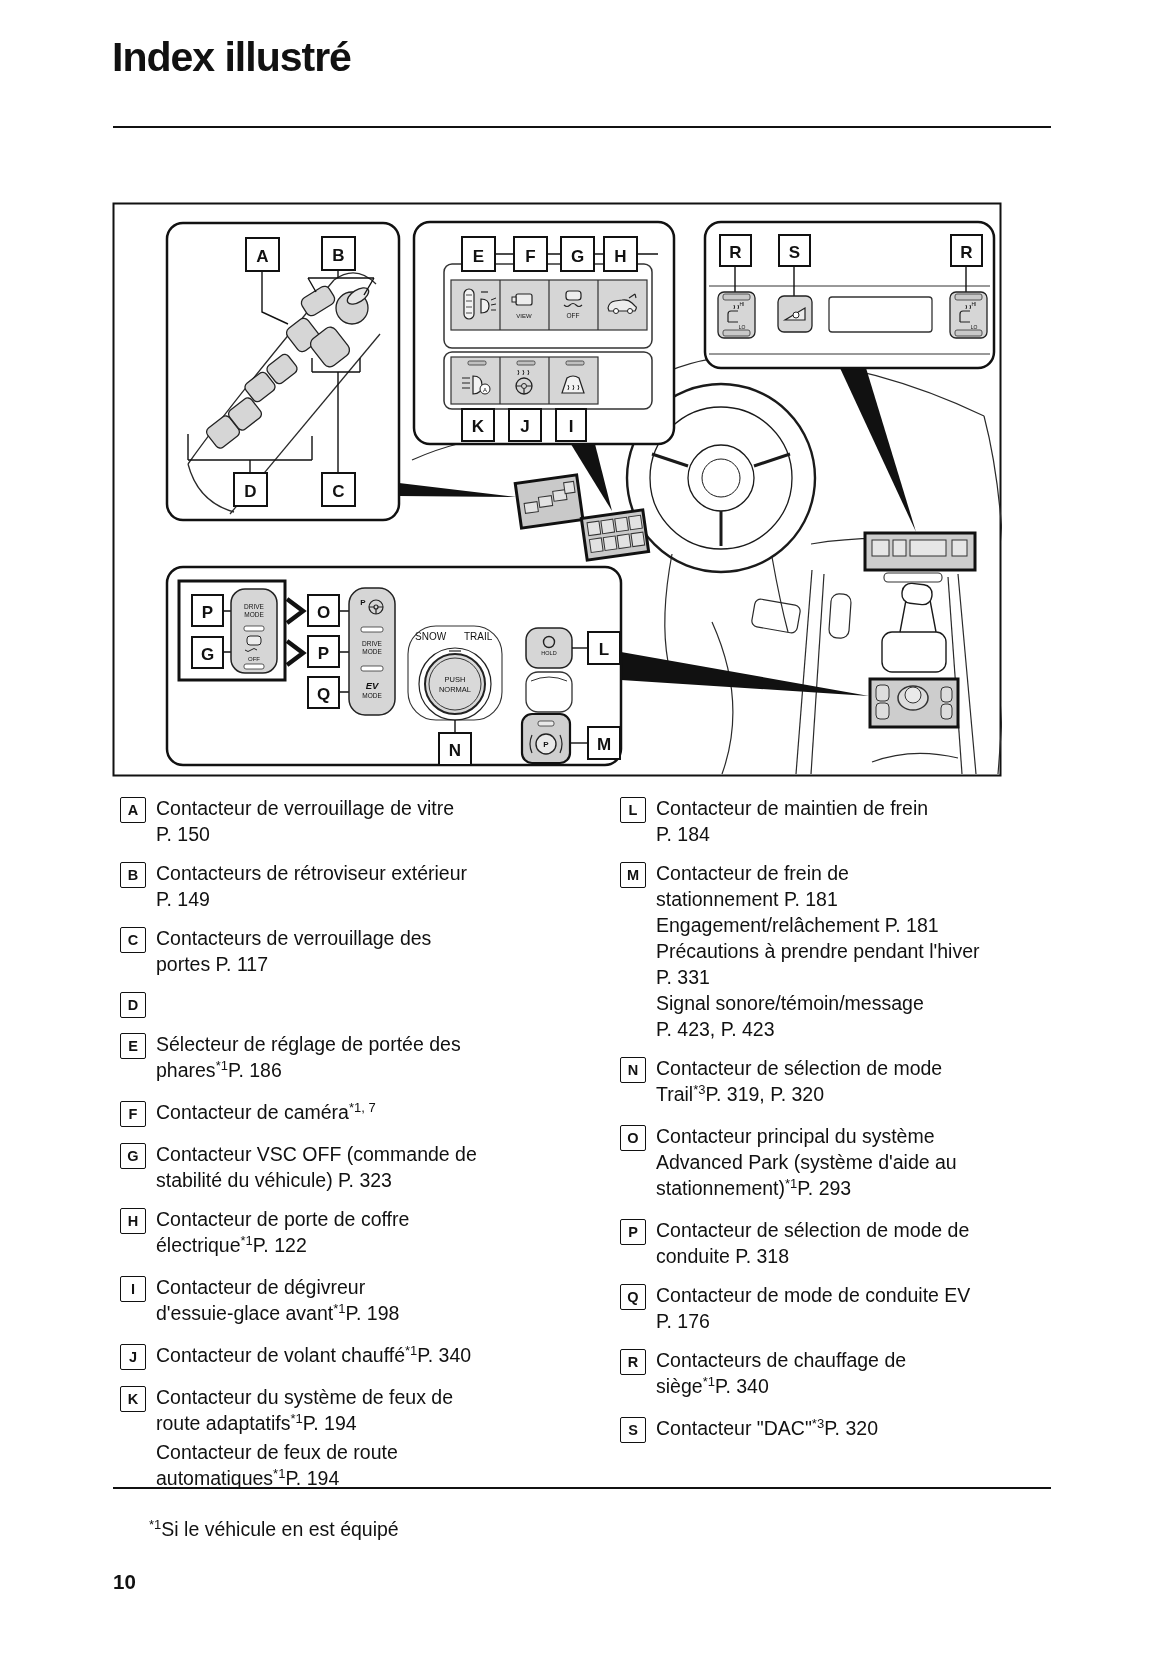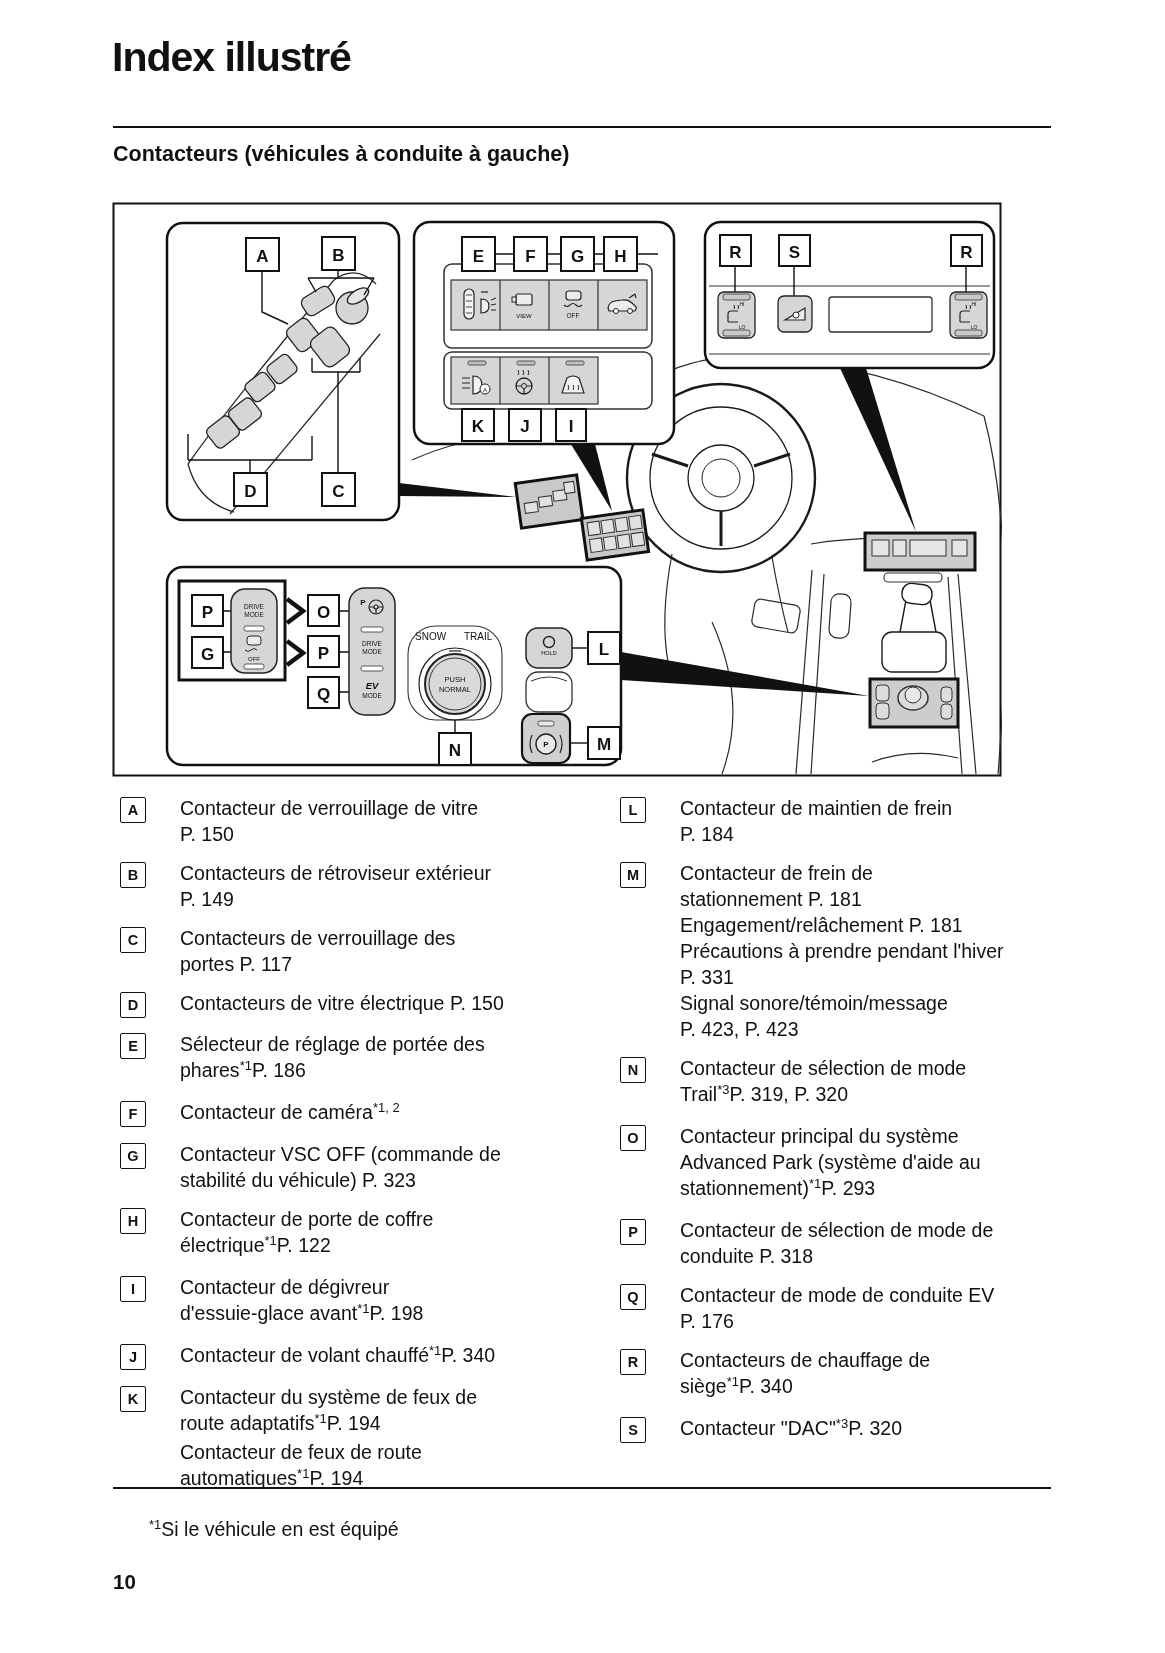--- a/index.html
+++ b/index.html
@@ -12,38 +12,37 @@
   .rule-bottom{top:1487px;height:2px;}
   .section-heading{position:absolute;left:113px;top:142px;margin:0;font-size:21.5px;font-weight:bold;}
   .illu{position:absolute;left:112px;top:202px;width:890px;height:575px;}
   .legend-col{position:absolute;top:795px;}
   #legend-left{left:120px;width:465px;}
   #legend-right{left:620px;width:420px;}
   .legend-item{display:flex;align-items:flex-start;margin-bottom:13px;font-size:19.5px;line-height:26px;}
   .callout{flex:0 0 auto;width:24px;height:24px;border:1.8px solid #111;border-radius:2px;
         background:#fff;font-weight:bold;font-size:14.5px;display:flex;align-items:center;
         justify-content:center;margin-right:10px;margin-top:2px;}
-  .legend-text{flex:1 1 auto;margin-left:24px;}
+  .legend-text{flex:1 1 auto;}
   .sup{font-size:13px;position:relative;top:-7px;}
   .footnote{position:absolute;left:113px;top:1518px;font-size:19.5px;margin-left:36px;}
   .footnote .sup{top:-7px;}
   .page-number{position:absolute;left:113px;top:1570px;font-size:20.5px;font-weight:bold;}
   svg text{font-family:"Liberation Sans",sans-serif;fill:#111;}
   .cl{font-size:17px;font-weight:bold;}
   .t5{font-size:5px;}.t55{font-size:5.5px;}.t6{font-size:6px;}.t65{font-size:6.5px;}
   .t75{font-size:7.5px;}.t8{font-size:8px;}.t10{font-size:10px;}
   .tev{font-size:9.5px;font-weight:bold;font-style:italic;}
 </style>
 </head>
 <body>
 
 <div class="page">
   <h1 class="page-title">Index illustré</h1>
   <div class="rule rule-top"></div>
-  <h2 class="section-heading">Contacteurs (véhicules à conduite à gauche)</h2>
 
   <svg class="illu" viewBox="0 0 890 575">
 
     <rect x="1.5" y="1.5" width="887" height="572" fill="#fff" stroke="#111" stroke-width="2"></rect>
 
     <g fill="none" stroke="#2a2a2a" stroke-width="1.2">
       <path d="M468,236 Q540,152 640,154 Q760,160 872,214"></path>
       <path d="M300,258 Q380,222 466,240"></path>
       <path d="M872,214 Q905,340 886,572"></path>
       <path d="M700,368 L684,572"></path>
@@ -417,29 +416,28 @@
       <div class="legend-item">
         <span class="callout">B</span>
         <div class="legend-text">Contacteurs de rétroviseur extérieur<br>P.&nbsp;149</div>
       </div>
       <div class="legend-item">
         <span class="callout">C</span>
         <div class="legend-text">Contacteurs de verrouillage des<br>portes P.&nbsp;117</div>
       </div>
       <div class="legend-item">
         <span class="callout">D</span>
-        <div class="legend-text">Contacteurs de vitre électrique P.&nbsp;150</div>
       </div>
       <div class="legend-item">
         <span class="callout">E</span>
         <div class="legend-text">Sélecteur de réglage de portée des<br>phares<span class="sup">*1</span>P.&nbsp;186</div>
       </div>
       <div class="legend-item">
         <span class="callout">F</span>
-        <div class="legend-text">Contacteur de caméra<span class="sup">*1, 2</span></div>
+        <div class="legend-text">Contacteur de caméra<span class="sup">*1, 7</span></div>
       </div>
       <div class="legend-item">
         <span class="callout">G</span>
         <div class="legend-text">Contacteur VSC OFF (commande de<br>stabilité du véhicule) P.&nbsp;323</div>
       </div>
       <div class="legend-item">
         <span class="callout">H</span>
         <div class="legend-text">Contacteur de porte de coffre<br>électrique<span class="sup">*1</span>P.&nbsp;122</div>
       </div>
       <div class="legend-item">

